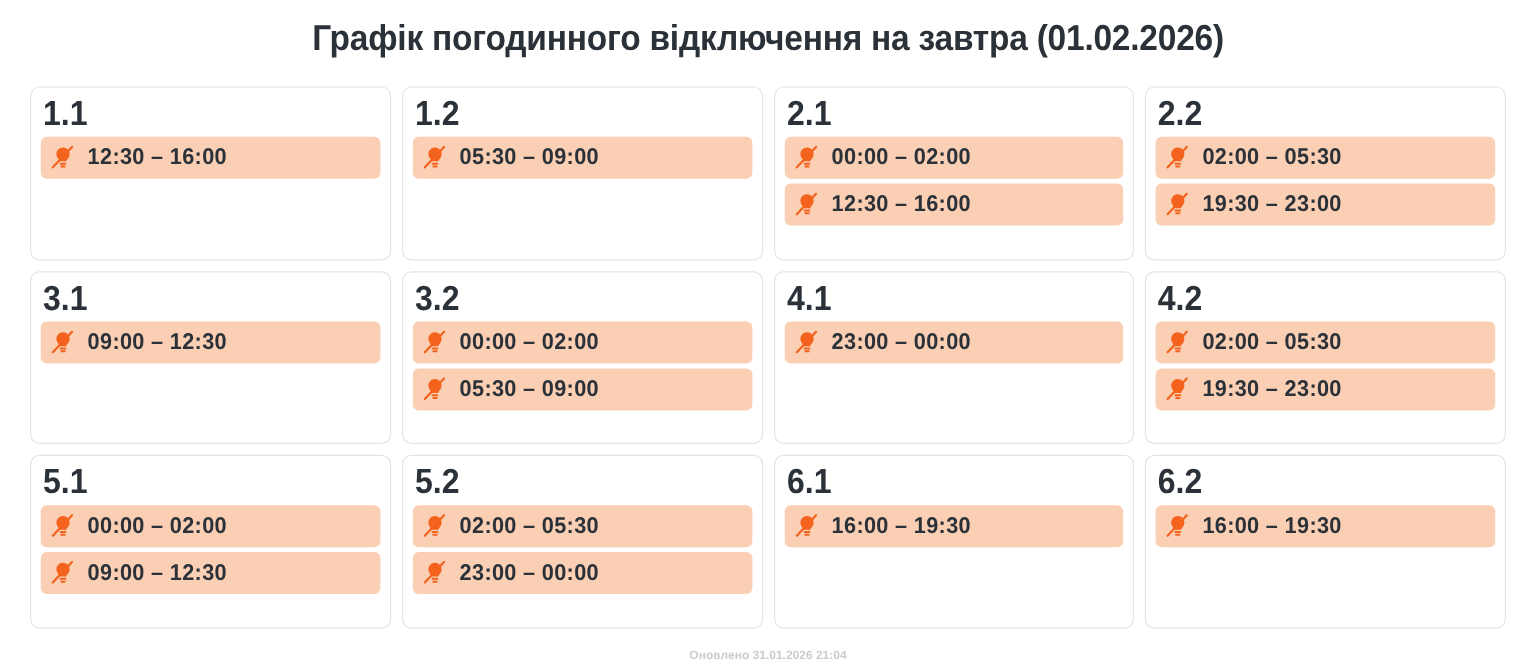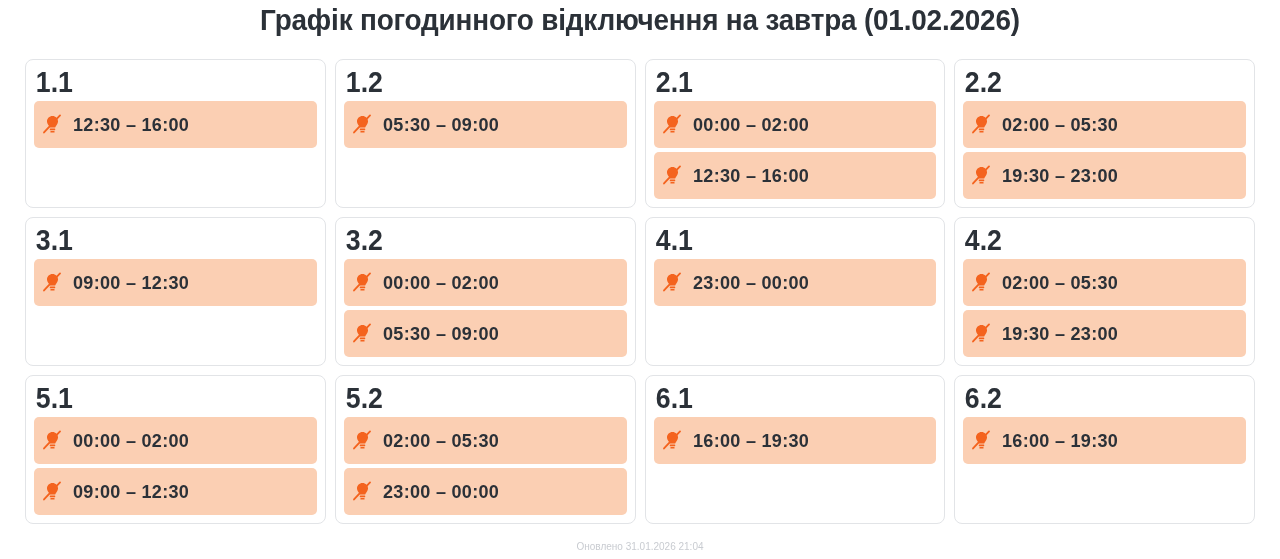--- a/index.html
+++ b/index.html
@@ -66,21 +66,21 @@
     transform-origin: left center;
   }
   .slots {
     display: flex;
     flex-direction: column;
     gap: 4px;
   }
   .slot {
     background: #fbcfb3;
     border-radius: 5px;
-    height: 47px;
+    height: 35px;
     display: flex;
     align-items: center;
     padding: 0 8px;
     box-sizing: border-box;
   }
   .slot-icon {
     width: 21px;
     height: 21px;
     flex: 0 0 21px;
     display: inline-flex;
@@ -102,20 +102,21 @@
     transform-origin: left center;
     white-space: nowrap;
   }
   .footer {
     text-align: center;
     font-size: 10px;
     line-height: 12px;
     color: #c9ccd1;
     padding: 7px 0 6px 0;
     font-family: "Liberation Sans", sans-serif;
+    font-weight: bold;
   }
 </style>
 </head>
 <body>
 
 <div class="page">
 
   <h1 class="page-title">Графік погодинного відключення на завтра (01.02.2026)</h1>
 
   <div class="grid">

